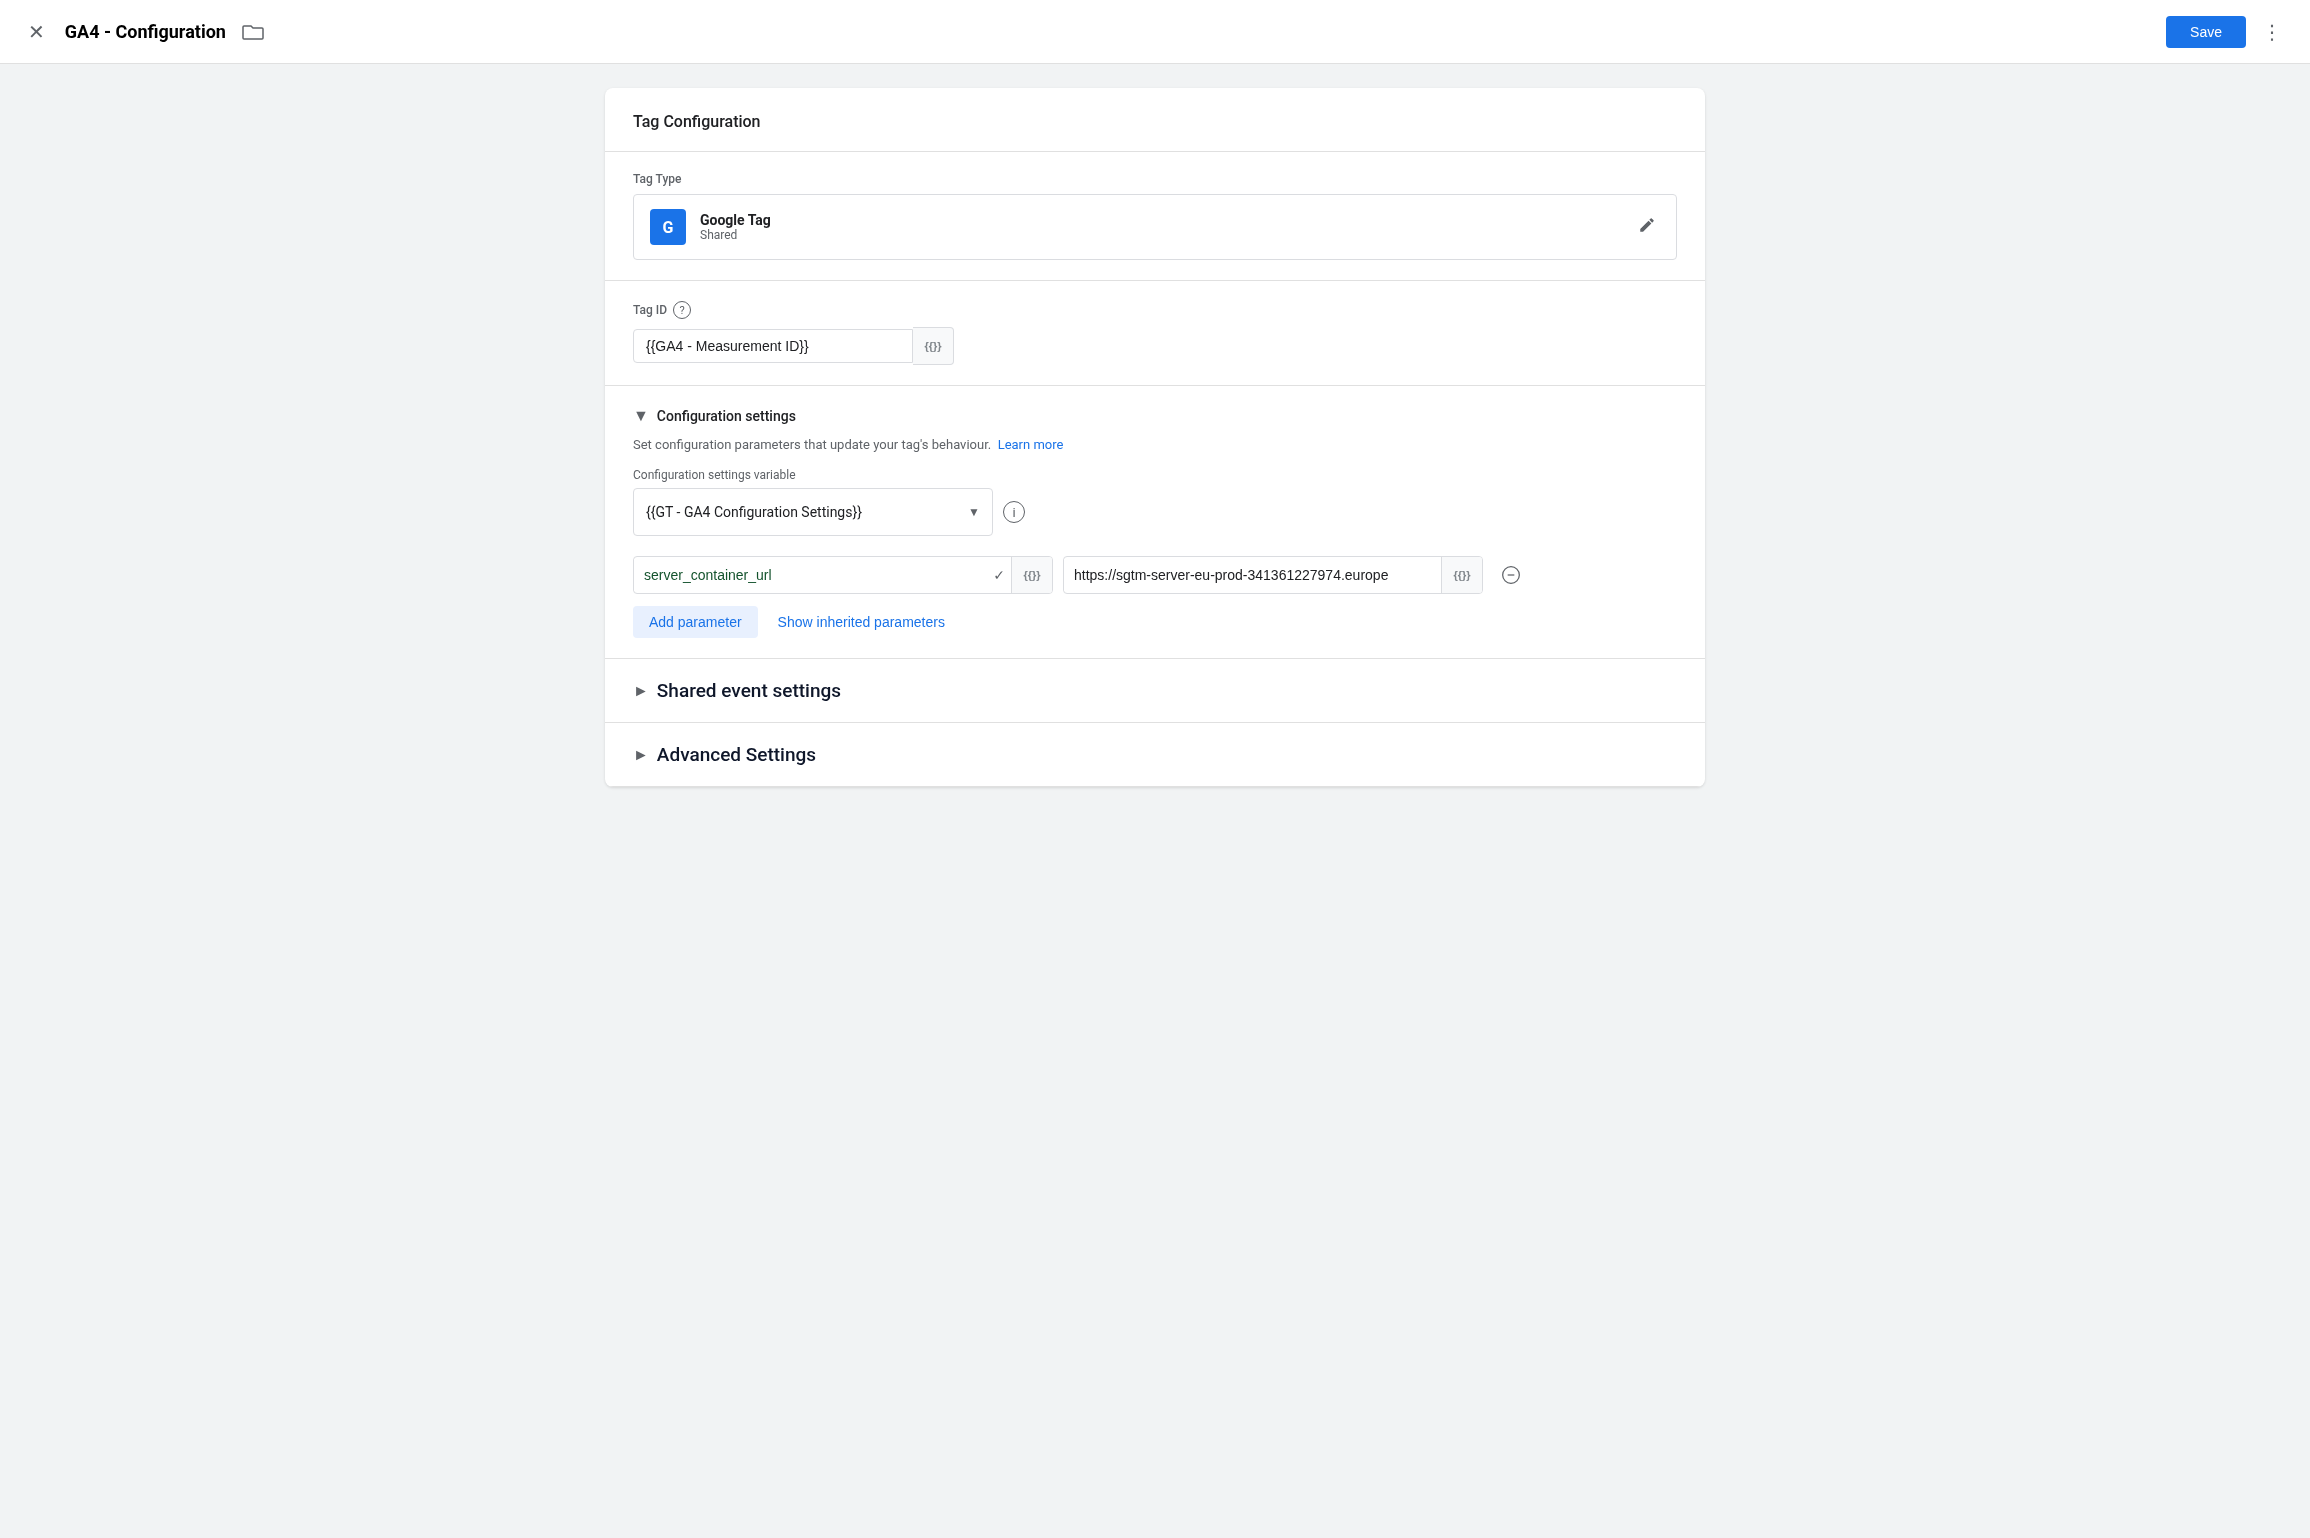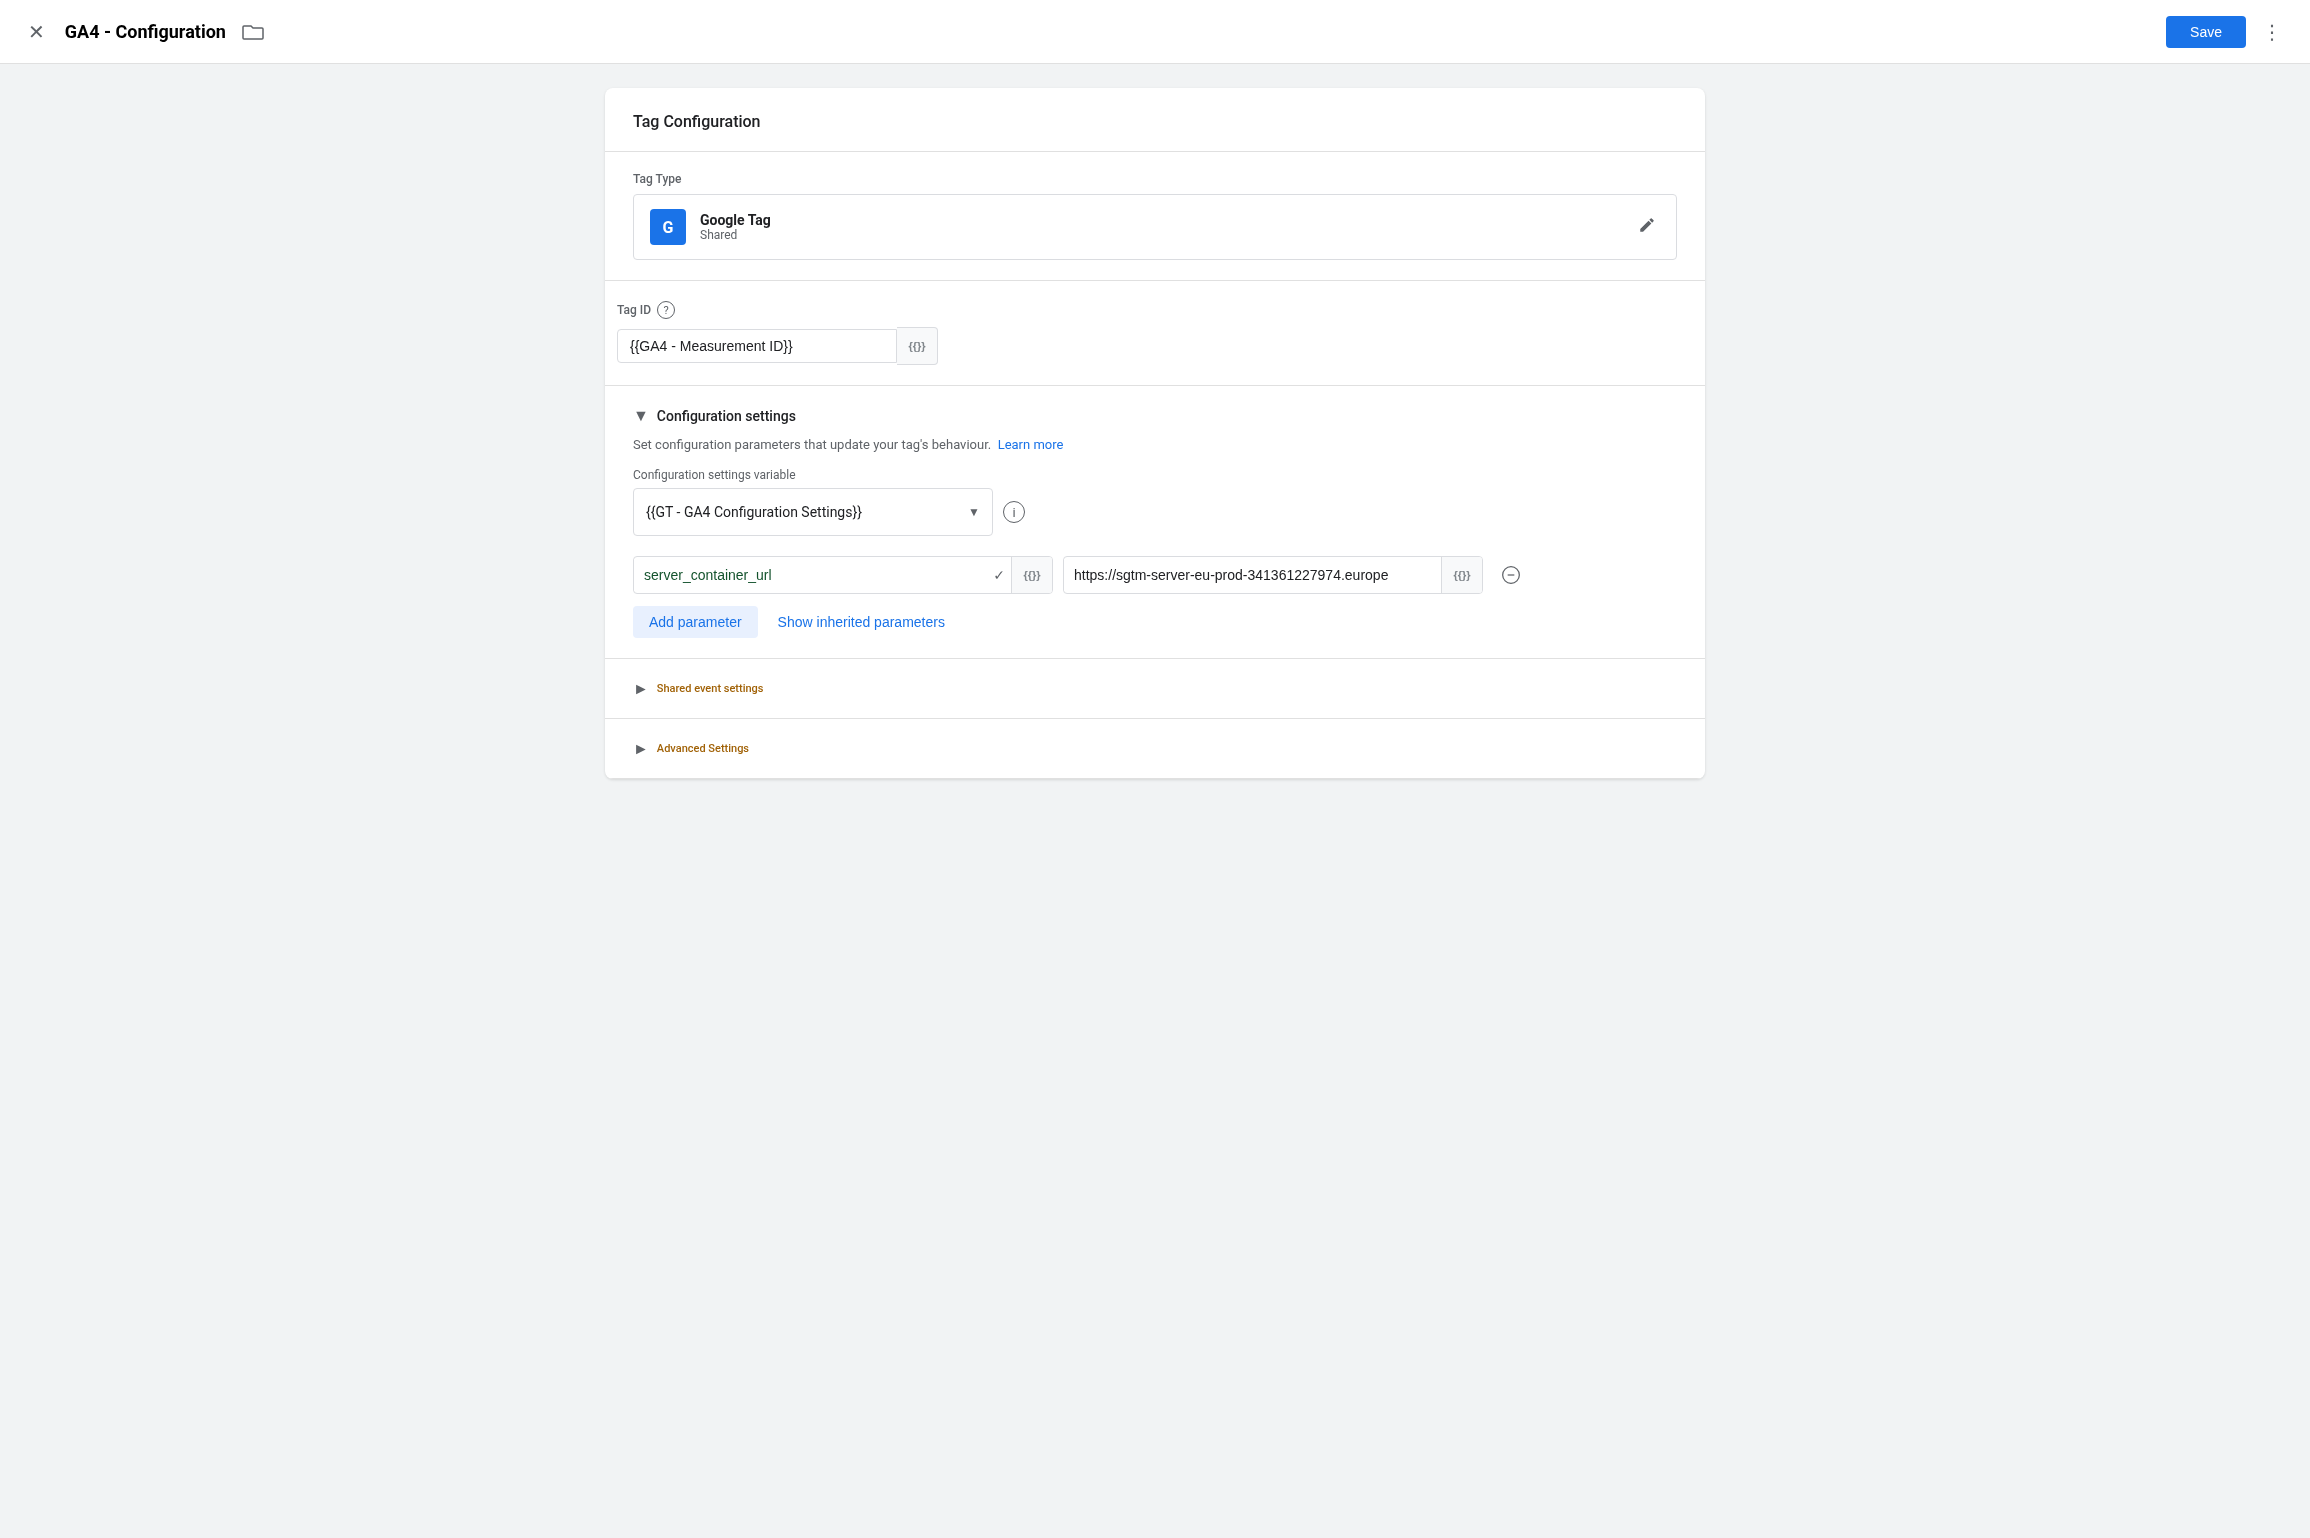--- a/index.html
+++ b/index.html
@@ -158,21 +158,21 @@
       background: none;
       border: none;
       cursor: pointer;
       color: #5f6368;
       font-size: 18px;
       padding: 4px;
     }
 
     
     .tag-id-section {
-      padding: 20px 12px;
+      padding: 20px 28px;
       border-bottom: 1px solid #e0e0e0;
     }
     .field-label-with-help {
       display: flex;
       align-items: center;
       gap: 6px;
       margin-bottom: 8px;
     }
     .help-icon {
       width: 18px;
@@ -398,23 +398,23 @@
       display: flex;
       align-items: center;
       gap: 8px;
       cursor: pointer;
     }
     .chevron-right {
       color: #5f6368;
       font-size: 16px;
     }
     .collapsible-title {
-      font-size: 11px;
-      font-weight: 500;
-      color: #a16207;
+      font-size: 19px;
+      font-weight: 500;
+      color: #0f172a;
     }
 
     
     .var-icon {
       display: inline-flex;
       align-items: center;
       justify-content: center;
       width: 20px;
       height: 20px;
       font-size: 11px;

